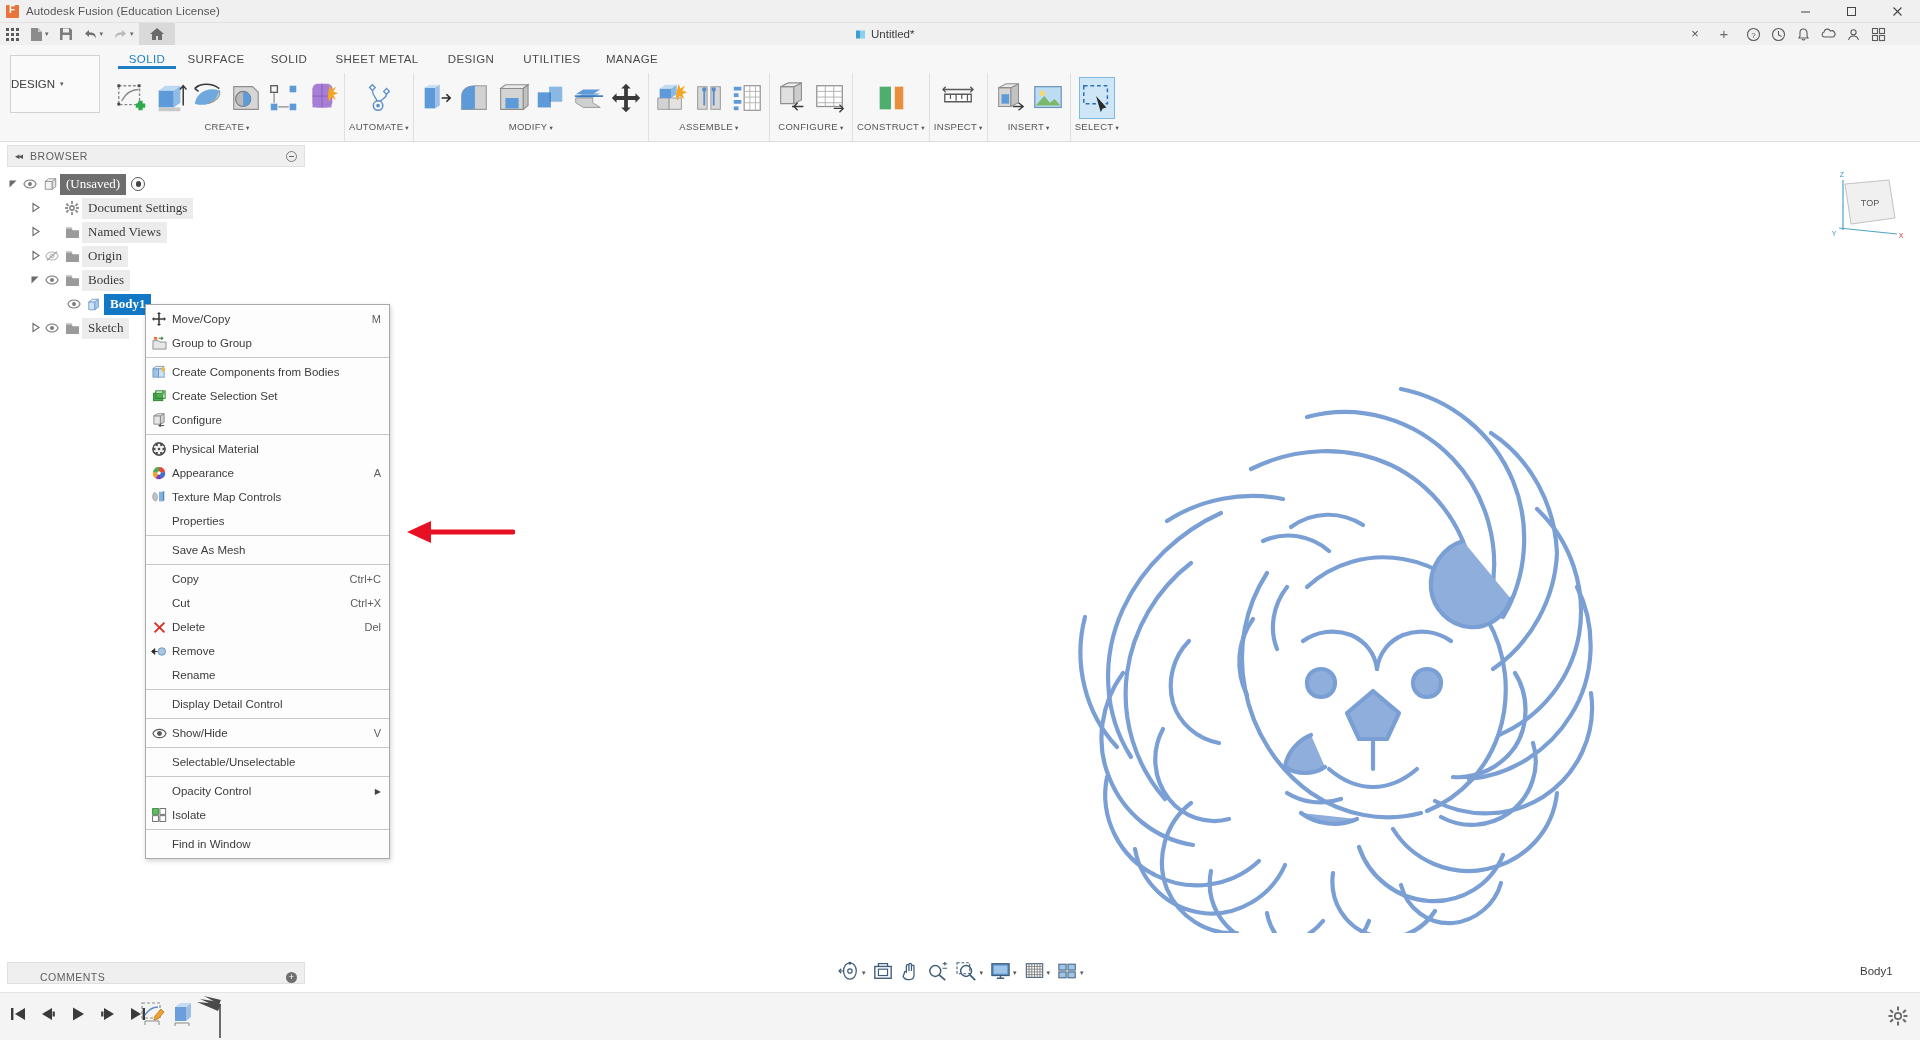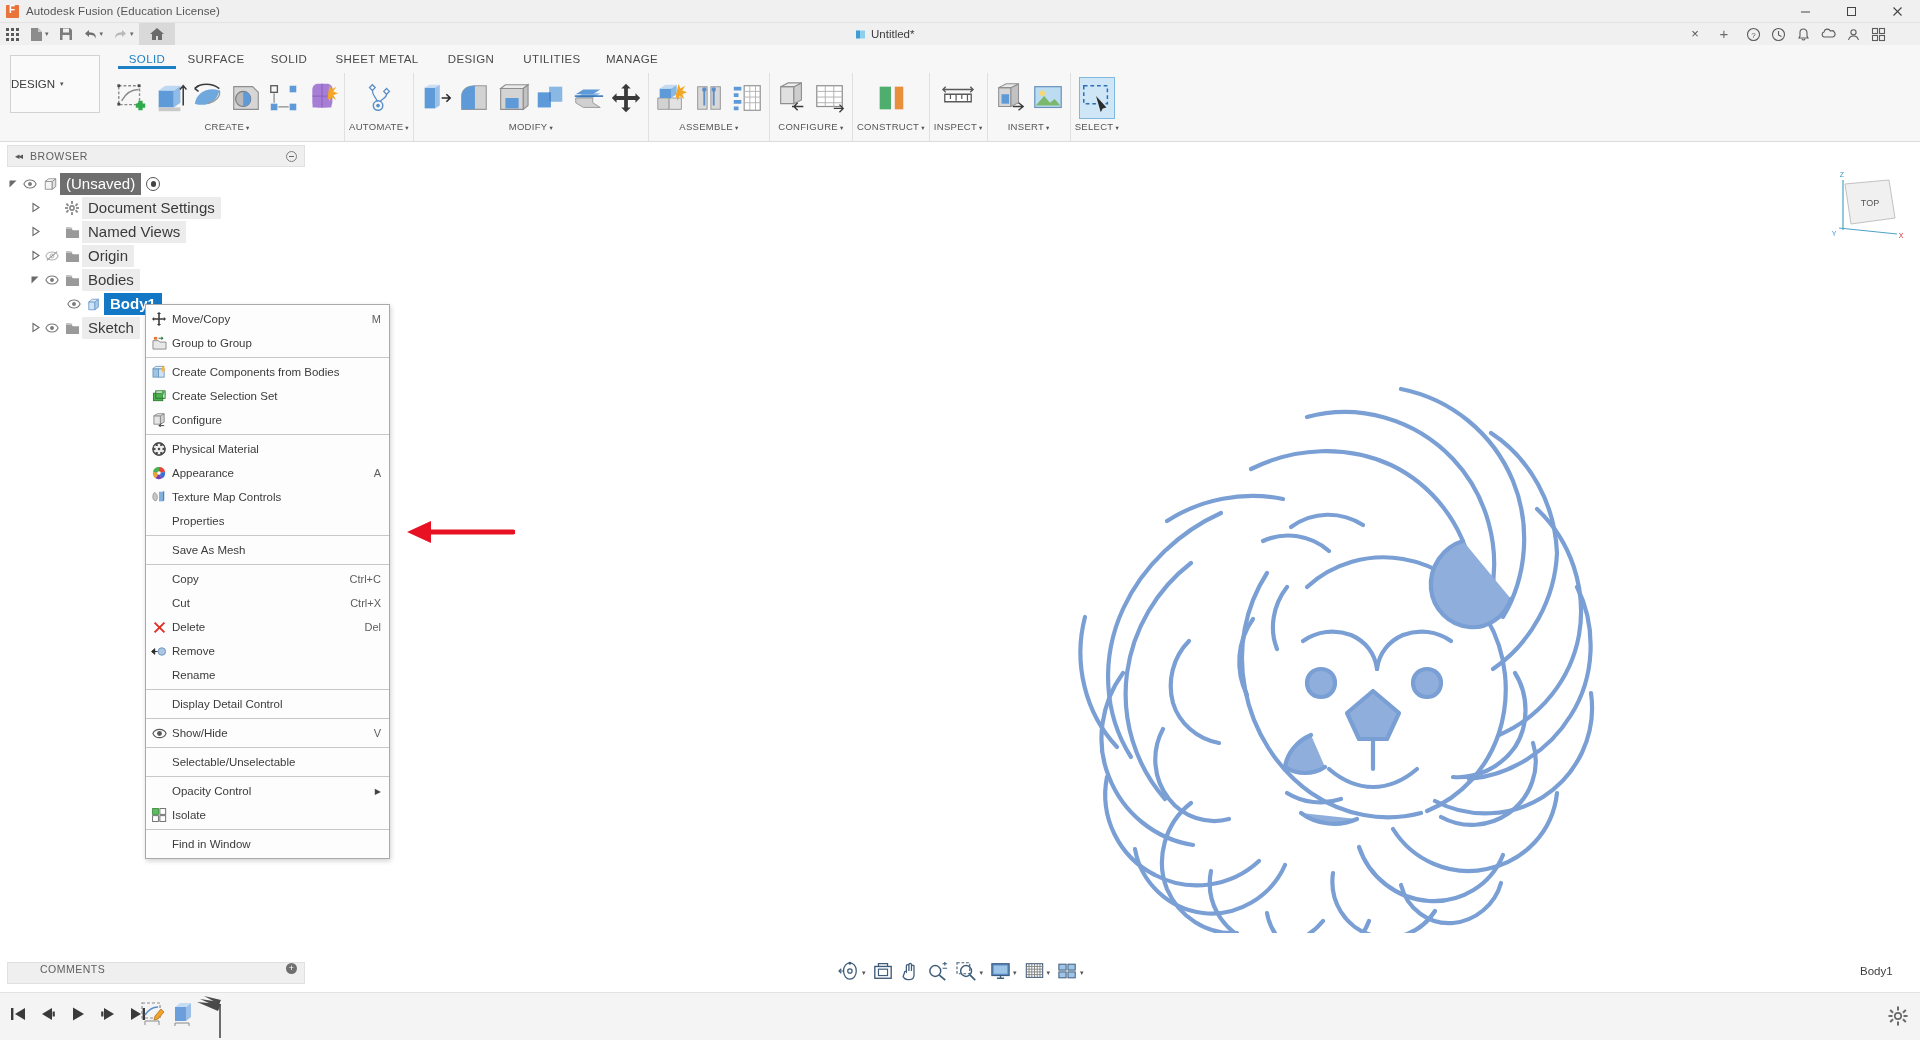--- a/index.html
+++ b/index.html
@@ -116,21 +116,21 @@
   .bh-collapse { color: #555; font-size: 9px; margin: 0 8px 0 7px; letter-spacing: -1px; }
   .bh-title { font-size: 10.5px; color: #5e5e5e; letter-spacing: .5px; }
   .bh-dot {
     margin-left: auto; margin-right: 7px; width: 11px; height: 11px; border-radius: 50%;
     border: 1px solid #7d7d7d; position: relative;
   }
   .bh-dot:after {
     content: ""; position: absolute; left: 2px; top: 4px; width: 5px; height: 1px; background: #666;
   }
   .tree { position: absolute; left: 7px; top: 172px; width: 298px; }
-  .trow { display: flex; align-items: center; height: 24px; font-size: 15px; color: #3a3a3a; }
+  .trow { display: flex; align-items: center; height: 24px; font-size: 13px; color: #3a3a3a; font-family: Liberation Serif, serif; }
   .t-arrow { width: 13px; text-align: center; color: #6a6a6a; font-size: 8px; flex: none; }
   .t-eye { width: 20px; display: flex; align-items: center; justify-content: center; flex: none; }
   .t-ico { width: 20px; display: flex; align-items: center; justify-content: center; flex: none; }
   .t-lbl { padding: 2px 6px 3px 6px; white-space: nowrap; }
   .t-lbl.grey { background: #ececec; }
   .t-lbl.dark { background: #6e6e6e; color: #fff; }
   .t-lbl.blue { background: #1277c4; color: #fff; font-weight: bold; }
   .t-radio {
     width: 14px; height: 14px; border: 1.3px solid #555; border-radius: 50%;
     margin-left: 5px; position: relative; flex: none;
@@ -159,21 +159,21 @@
   
   .annot-arrow { position: absolute; left: 405px; top: 518px; z-index: 60; }
 
   
   .canvas { position: absolute; left: 306px; top: 143px; width: 1614px; height: 812px; background: #fff; }
   .viewcube { position: absolute; left: 1825px; top: 168px; width: 80px; height: 80px; }
 
   
   .comments-hdr {
     position: absolute; left: 7px; top: 962px; width: 298px; height: 22px;
-    background: #efefef; border: 1px solid #e0e0e0; display: flex; align-items: flex-start;
+    background: #efefef; border: 1px solid #e0e0e0; display: flex; align-items: flex-end;
   }
   .ch-title { font-size: 10.5px; color: #5e5e5e; letter-spacing: .5px; margin-left: 32px; }
   .ch-plus {
     margin-left: auto; margin-right: 7px; width: 11px; height: 11px; border-radius: 50%;
     background: #6f6f6f; color: #fff; font-size: 9px; line-height: 10px; text-align: center;
   }
   .navbar {
     position: absolute; left: 835px; top: 958px; height: 30px;
     display: flex; align-items: center; gap: 1px;
   }

